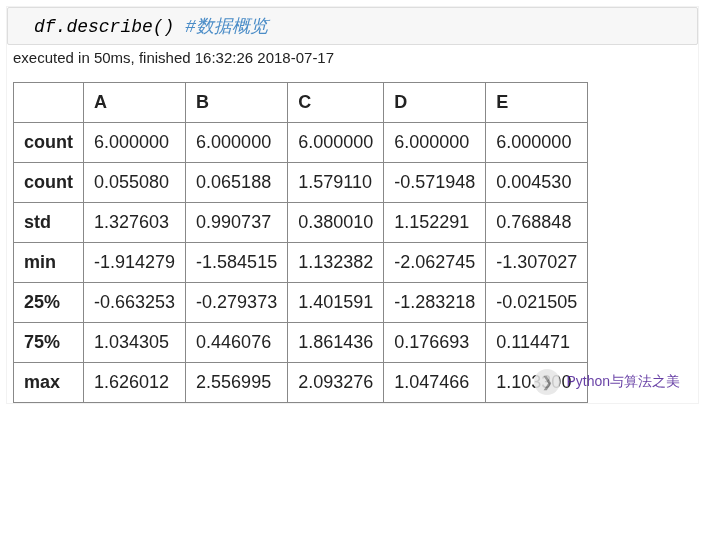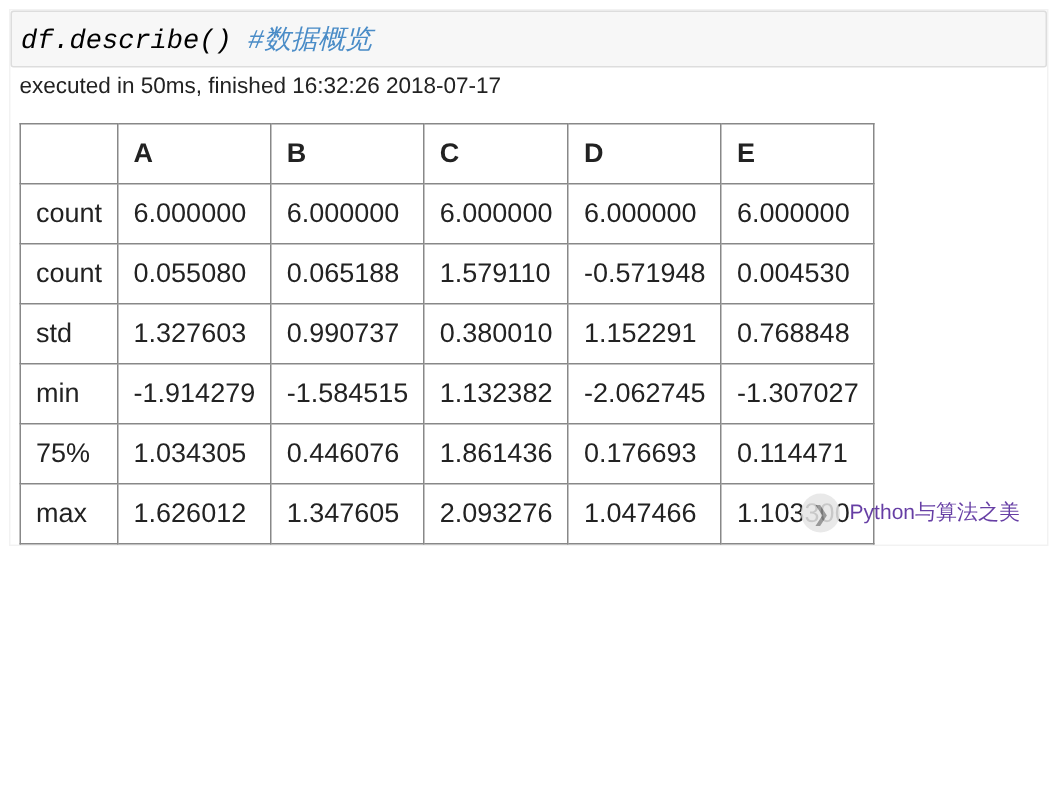--- a/index.html
+++ b/index.html
@@ -9,21 +9,21 @@
     }
     body {
       font-family: Arial, "Microsoft YaHei", sans-serif;
       background: #fff;
       padding: 6px;
       width: 705px;
     }
     .code-cell {
       background: #f7f7f7;
       border: 1px solid #ddd;
-      padding: 6px 6px;
+      padding: 6px 26px;
       font-family: "Courier New", monospace;
       font-size: 18px;
       font-style: italic;
       color: #333;
       border-radius: 2px;
     }
     .code-cell .code-text {
       color: #000;
       font-style: italic;
     }
@@ -50,21 +50,21 @@
       border: 1px solid #888;
       padding: 9px 10px;
       text-align: left;
       white-space: nowrap;
     }
     table.dataframe thead th {
       font-weight: bold;
       background: #fff;
     }
     table.dataframe tbody th {
-      font-weight: normal;
+      font-weight: bold;
       text-align: left;
     }
     table.dataframe thead th:first-child {
       background: #fff;
     }
     .watermark {
       position: absolute;
       right: 18px;
       bottom: 8px;
       display: flex;
@@ -144,31 +144,39 @@
         </tr>
         <tr>
           <th>min</th>
           <td>-1.914279</td>
           <td>-1.584515</td>
           <td>1.132382</td>
           <td>-2.062745</td>
           <td>-1.307027</td>
         </tr>
         <tr>
+          <th>25%</th>
+          <td>-0.663253</td>
+          <td>-0.279373</td>
+          <td>1.401591</td>
+          <td>-1.283218</td>
+          <td>-0.021505</td>
+        </tr>
+        <tr>
           <th>75%</th>
           <td>1.034305</td>
           <td>0.446076</td>
           <td>1.861436</td>
           <td>0.176693</td>
           <td>0.114471</td>
         </tr>
         <tr>
           <th>max</th>
           <td>1.626012</td>
-          <td>1.347605</td>
+          <td>2.556995</td>
           <td>2.093276</td>
           <td>1.047466</td>
           <td>1.103300</td>
         </tr>
       </tbody>
     </table>
   </div>
 
   <div class="watermark">
     <div class="watermark-icon">

